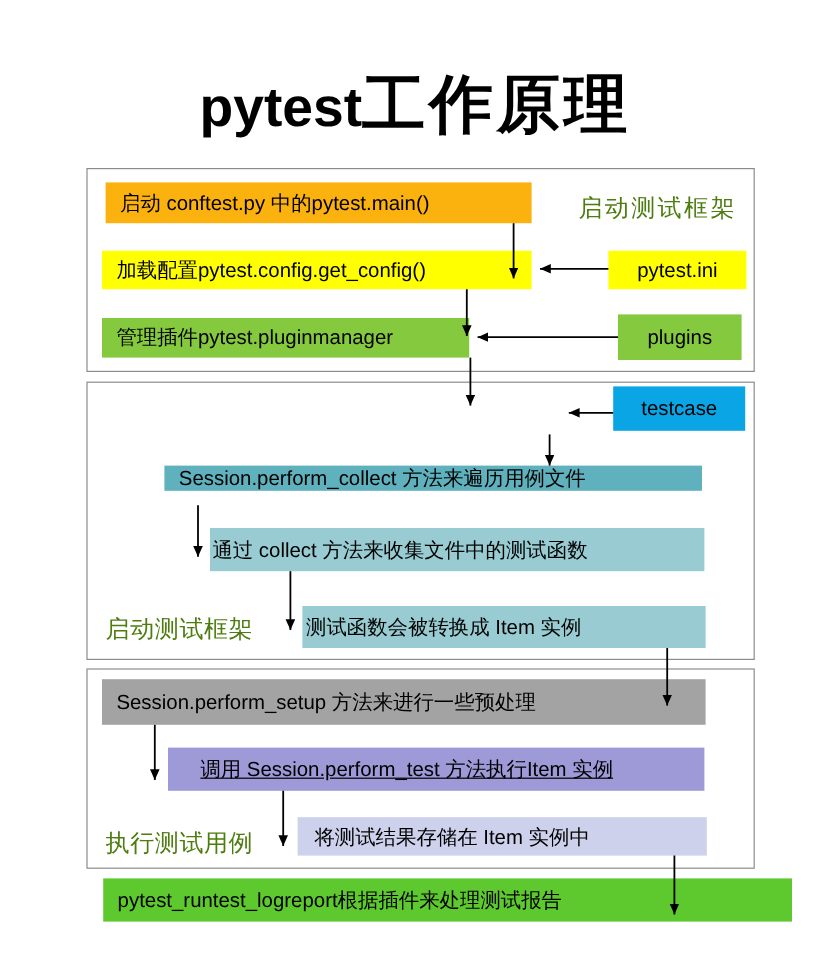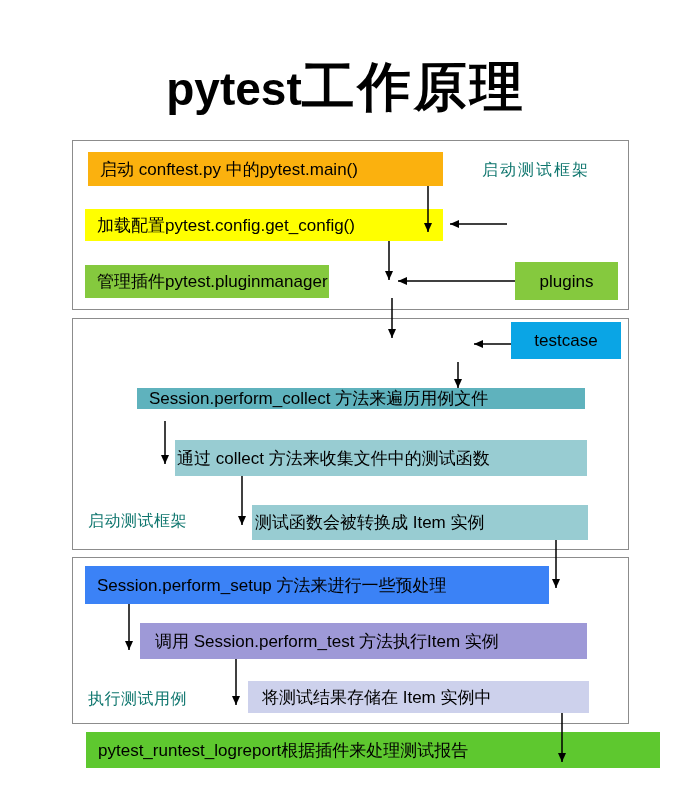--- a/index.html
+++ b/index.html
@@ -27,51 +27,52 @@
     box-sizing: border-box;
     display: flex; align-items: center;
     font-size: 17px; color: #000;
     white-space: nowrap;
     line-height: 1;
   }
   .box.pad  { padding-left: 12px; }
   .box.ctr  { justify-content: center; }
   .glabel {
     position: absolute;
-    font-size: 16px; color: #0f766e;
+    font-size: 20px; color: #4d7c0f;
     letter-spacing: 2px; white-space: nowrap;
   }
   svg.arrows { position: absolute; left: 0; top: 0; }
   svg.arrows line { stroke: #000; stroke-width: 1.5; }
 </style>
 </head>
 <body>
 
 <div class="stage">
 
   <div class="title"><span class="t-latin">pytest</span><span class="t-cjk">工作原理</span></div>
 
   <div class="frame" style="left:72px; top:140px; width:555px; height:168px;"></div>
   <div class="frame" style="left:72px; top:318px; width:555px; height:230px;"></div>
   <div class="frame" style="left:72px; top:557px; width:555px; height:165px;"></div>
 
   <div class="box pad" style="left: 88px; top: 152px; width: 355px; height: 34px; background-color: rgb(251, 177, 14);">启动 conftest.py 中的pytest.main()</div>
   <div class="glabel" style="left:482px; top:160px;">启动测试框架</div>
   <div class="box pad" style="left: 85px; top: 209px; width: 358px; height: 32px; background-color: rgb(255, 255, 0);">加载配置pytest.config.get_config()</div>
-  <div class="box pad" style="left: 85px; top: 265px; width: 244px; height: 33px; background-color: rgb(133, 201, 62); text-align: right;">管理插件pytest.pluginmanager</div>
+  <div class="box ctr" style="left: 507px; top: 209px; width: 115px; height: 32px; background-color: rgb(255, 255, 0);">pytest.ini</div>
+  <div class="box pad" style="left: 85px; top: 265px; width: 306px; height: 33px; background-color: rgb(133, 201, 62); text-align: right;">管理插件pytest.pluginmanager</div>
   <div class="box ctr" style="left: 515px; top: 262px; width: 103px; height: 38px; background-color: rgb(133, 201, 62);">plugins</div>
 
   <div class="box ctr" style="left: 511px; top: 322px; width: 110px; height: 37px; background-color: rgb(10, 165, 229); text-align: right;">testcase</div>
   <div class="box pad" style="left: 137px; top: 388px; width: 448px; height: 21px; background-color: rgb(95, 178, 189);">Session.perform_collect 方法来遍历用例文件</div>
   <div class="box" style="left: 175px; top: 440px; width: 412px; height: 36px; padding-left: 2px; background-color: rgb(152, 204, 210);">通过 collect 方法来收集文件中的测试函数</div>
   <div class="glabel" style="left:88px; top:511px; letter-spacing:0.5px;">启动测试框架</div>
   <div class="box" style="left: 252px; top: 505px; width: 336px; height: 35px; padding-left: 3px; background-color: rgb(152, 204, 210);">测试函数会被转换成 Item 实例</div>
 
-  <div class="box pad" style="left: 85px; top: 566px; width: 464px; height: 38px; background-color: #3b82f6;">Session.perform_setup 方法来进行一些预处理</div>
-  <div class="box" style="left: 140px; top: 623px; width: 447px; height: 36px; padding-left: 15px; background-color: rgb(158, 153, 215);">调用 Session.perform_test 方法执行Item 实例</div>
+  <div class="box pad" style="left: 85px; top: 566px; width: 503px; height: 38px; background-color: #a3a3a3;">Session.perform_setup 方法来进行一些预处理</div>
+  <div class="box" style="left: 140px; top: 623px; width: 447px; height: 36px; padding-left: 27px; background-color: rgb(158, 153, 215); text-decoration: underline;">调用 Session.perform_test 方法执行Item 实例</div>
   <div class="glabel" style="left:88px; top:689px; letter-spacing:0.5px;">执行测试用例</div>
   <div class="box" style="left: 248px; top: 681px; width: 341px; height: 32px; padding-left: 14px; background-color: rgb(205, 209, 236);">将测试结果存储在 Item 实例中</div>
 
   <div class="box pad" style="left: 86px; top: 732px; width: 574px; height: 36px; background-color: rgb(94, 200, 47);">pytest_runtest_logreport根据插件来处理测试报告</div>
 
   <svg class="arrows" width="692" height="806" viewBox="0 0 692 806">
     <defs>
       <marker id="ah" markerUnits="userSpaceOnUse" markerWidth="10" markerHeight="9" refX="9" refY="4" orient="auto">
         <path d="M0,0 L9,4 L0,8 Z" fill="#000"></path>
       </marker>

